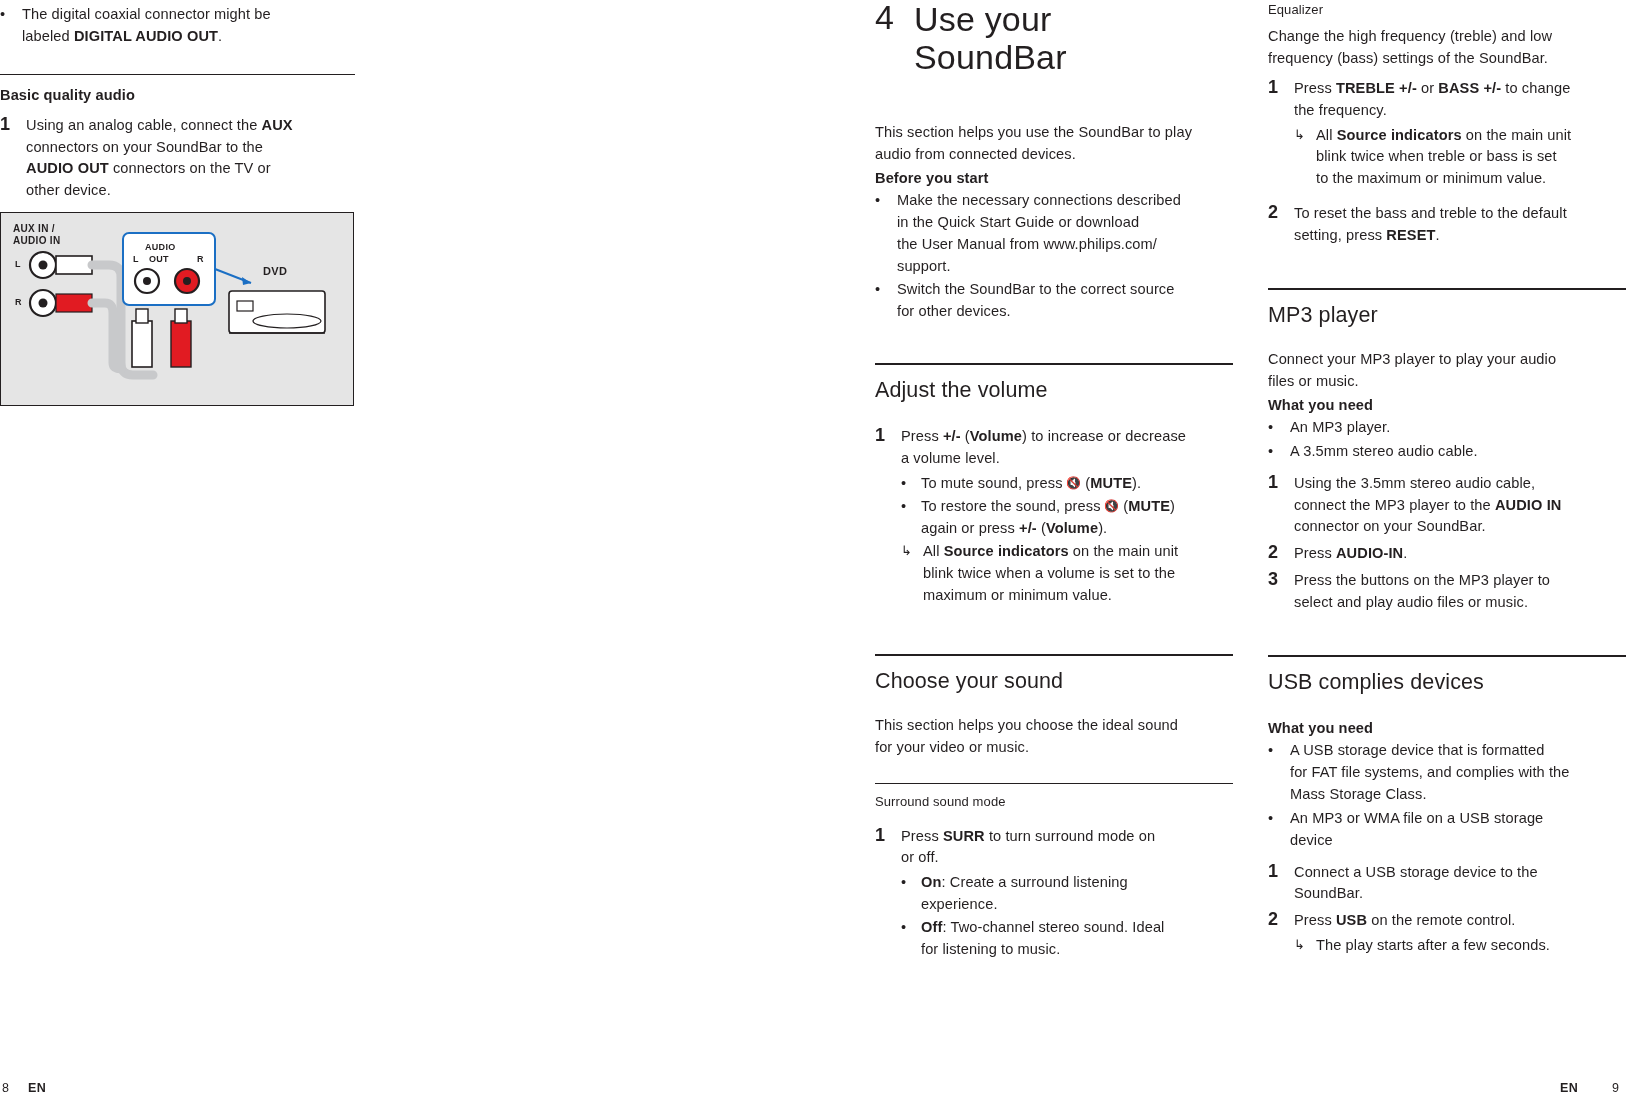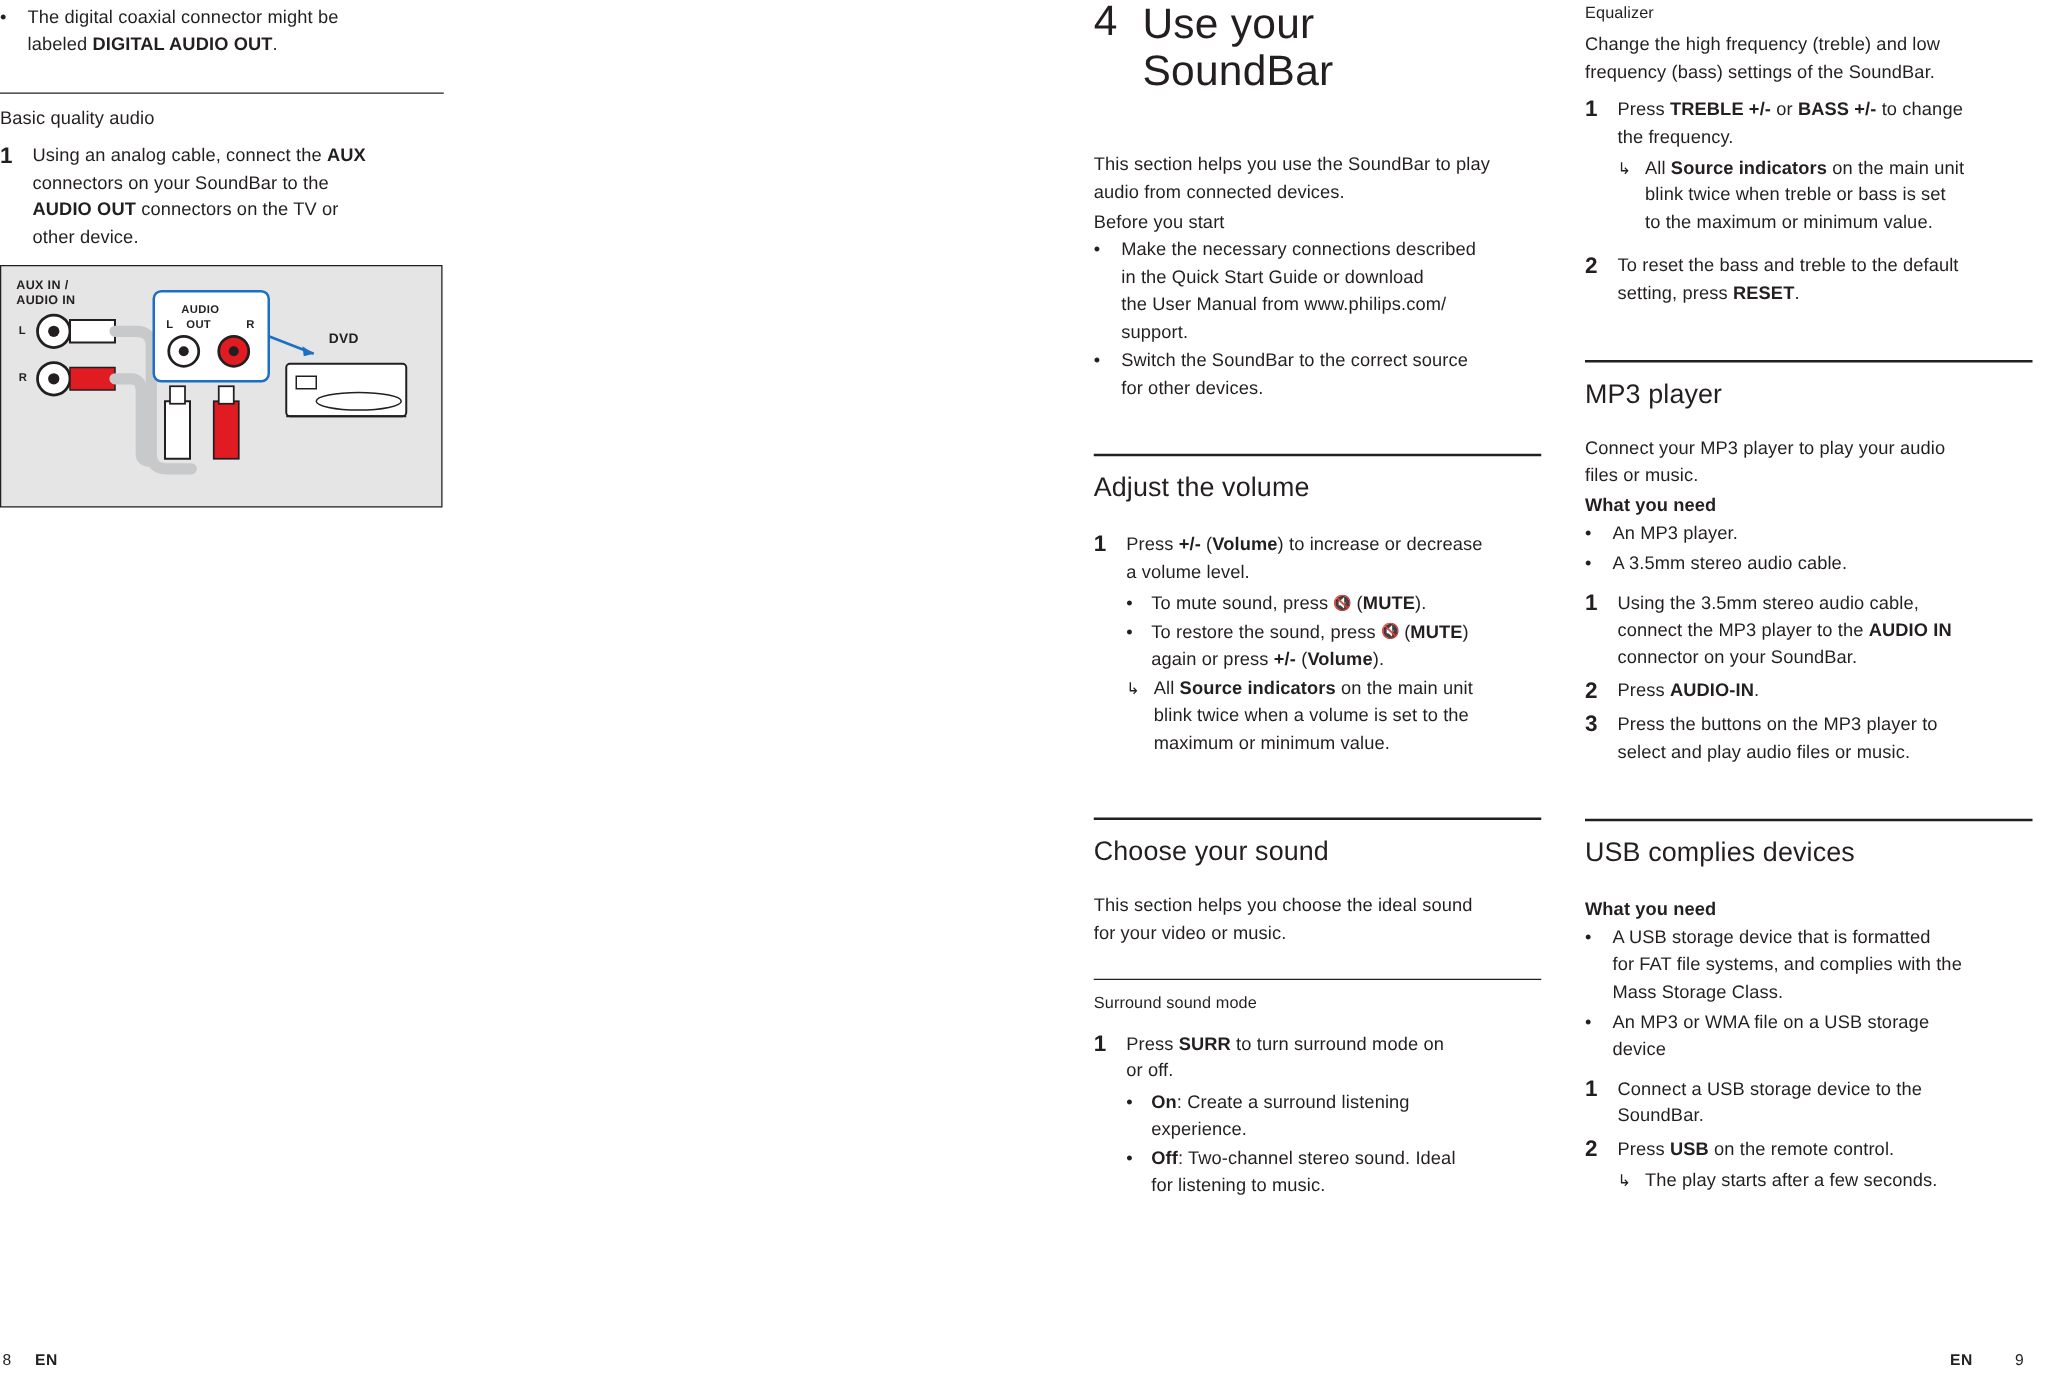--- a/index.html
+++ b/index.html
@@ -185,21 +185,21 @@
       <div class="bullet-body">
         <span>The digital coaxial connector might be</span><br>
         <span>labeled </span><b>DIGITAL AUDIO OUT</b><span>.</span>
       </div>
     </div>
 
     <div class="sp-24"></div>
     <div class="rule-thin"></div>
 
 
-    <div class="body-text" style="font-weight:normal;margin-bottom:6px;">Basic quality audio</div>
+    <div class="body-text" style="font-weight:bold;margin-bottom:6px;">Basic quality audio</div>
 
     <div class="step-row">
       <div class="step-num">1</div>
       <div class="step-body body-text">
         <span>Using an analog cable, connect the </span><b>AUX</b><br>
         <span>connectors on your SoundBar to the</span><br>
         <b>AUDIO OUT</b><span> connectors on the TV or</span><br>
         <span>other device.</span>
       </div>
     </div>
@@ -259,21 +259,21 @@
         <span>Use your</span><br>
         <span>SoundBar</span>
       </div>
     </div>
 
     <div class="body-text">
       <span>This section helps you use the SoundBar to play</span><br>
       <span>audio from connected devices.</span>
     </div>
 
-    <div class="body-text" style="font-weight:normal;margin-top:2px;">Before you start</div>
+    <div class="body-text" style="font-weight:bold;margin-top:2px;">Before you start</div>
 
     <div class="bullet-row body-text">
       <div class="bullet-mark dot">•</div>
       <div class="bullet-body">
         <span>Make the necessary connections described</span><br>
         <span>in the Quick Start Guide or download</span><br>
         <span>the User Manual from www.philips.com/</span><br>
         <span>support.</span>
       </div>
     </div>

